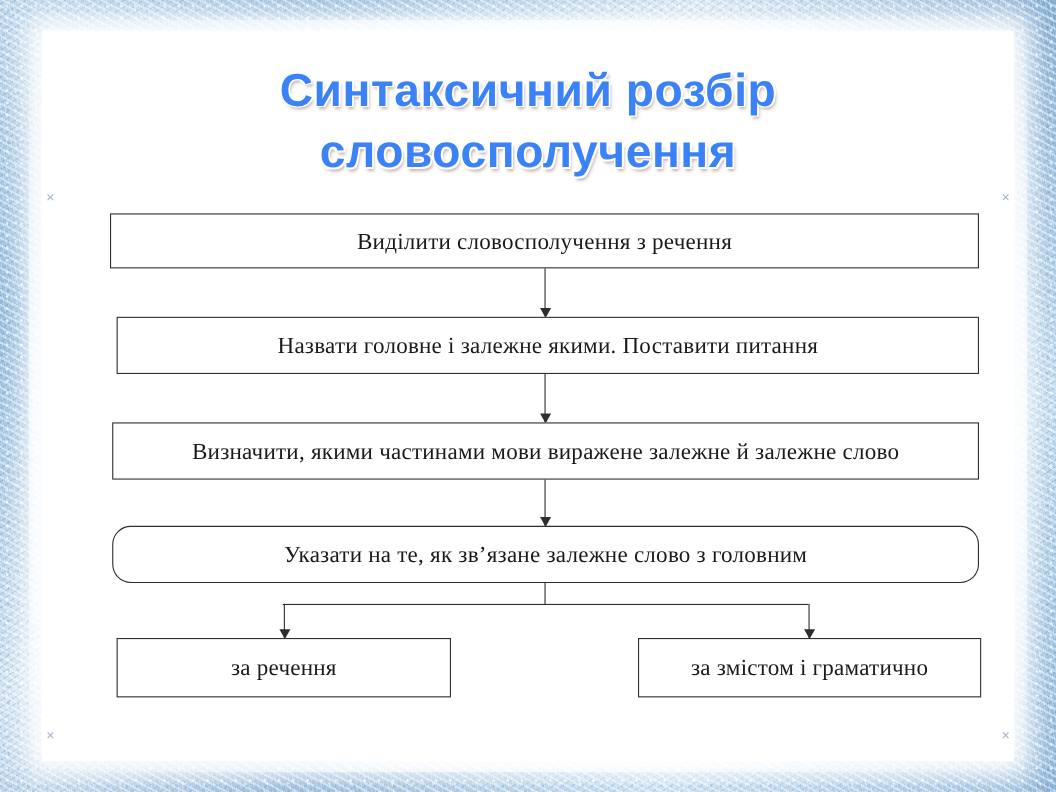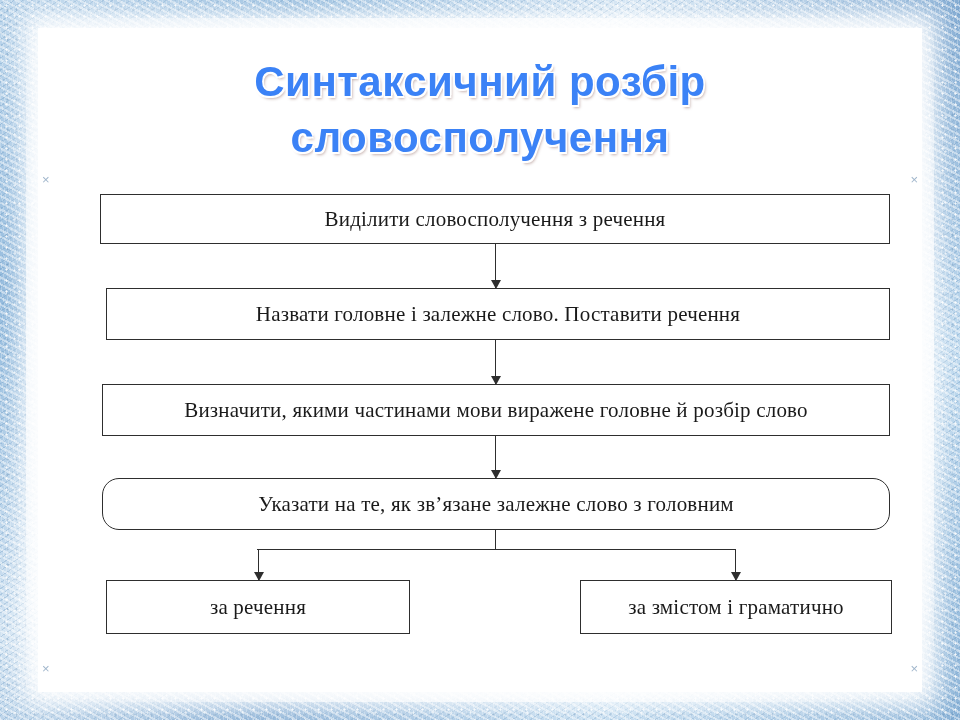--- a/index.html
+++ b/index.html
@@ -187,24 +187,24 @@
   <div class="title">
     <div>Синтаксичний розбір</div>
     <div>словосполучення</div>
   </div>
 
   <div class="flow">
 
     <div class="box b1">Виділити словосполучення з речення</div>
     <div class="arrow a1"></div>
 
-    <div class="box b2">Назвати головне і залежне слово. Поставити речення</div>
+    <div class="box b2">Назвати головне і залежне якими. Поставити питання</div>
     <div class="arrow a2"></div>
 
-    <div class="box b3">Визначити, якими частинами мови виражене головне й розбір слово</div>
+    <div class="box b3">Визначити, якими частинами мови виражене залежне й залежне слово</div>
     <div class="arrow a3"></div>
 
     <div class="box b4">Указати на те, як зв’язане залежне слово з головним</div>
 
     <div class="split-stem"></div>
     <div class="split-bar"></div>
     <div class="arrow a4"></div>
     <div class="arrow a5"></div>
 
     <div class="box b5">за речення</div>

